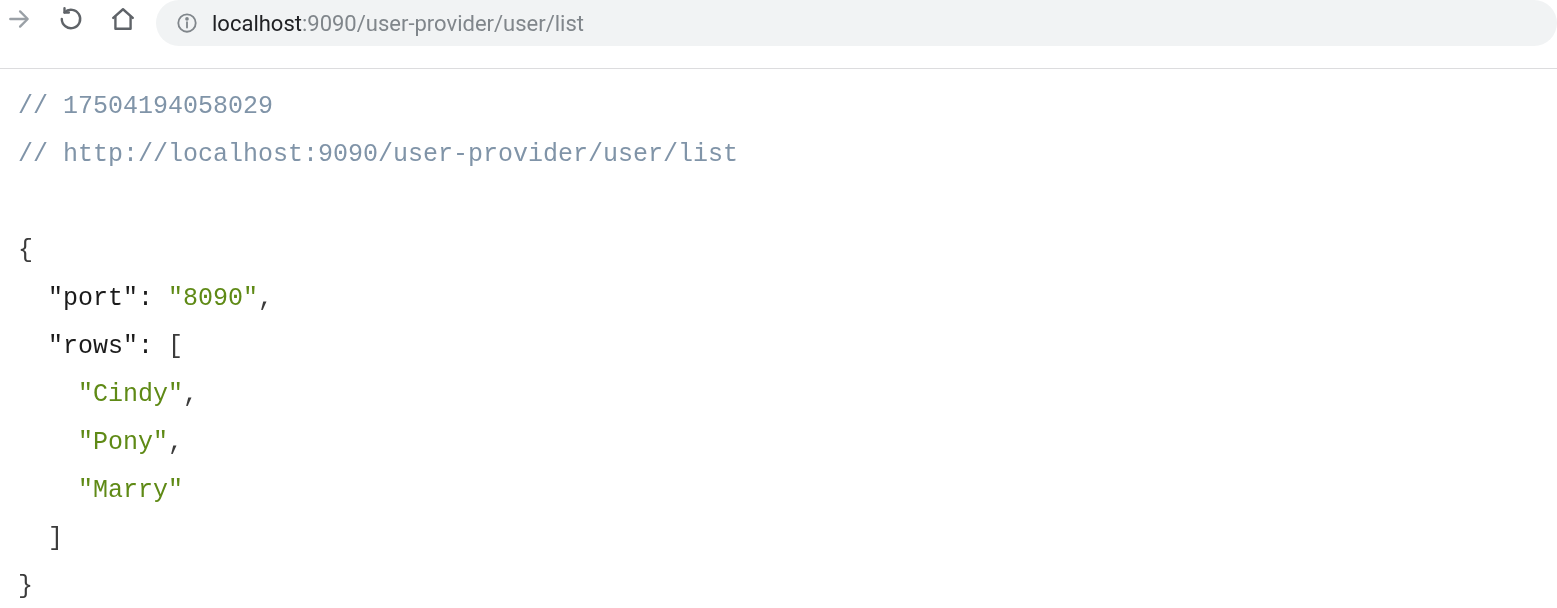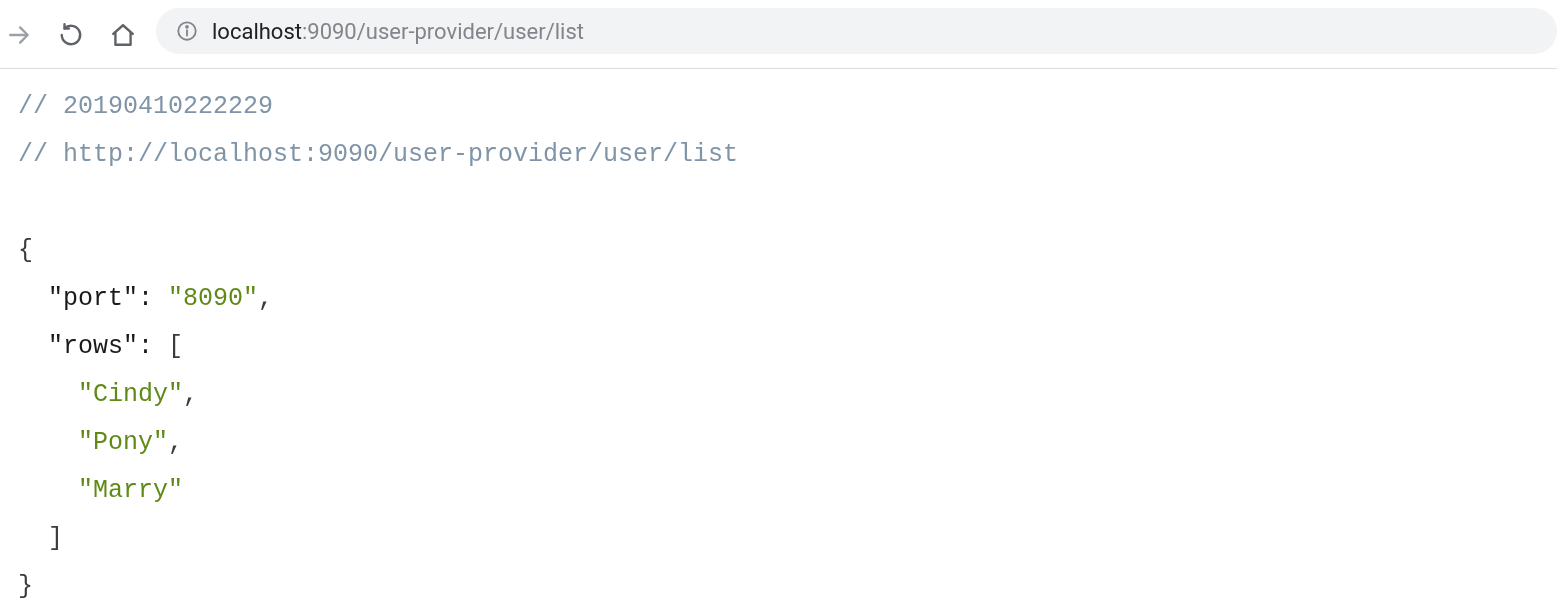--- a/index.html
+++ b/index.html
@@ -6,21 +6,21 @@
     body {
       font-family: -apple-system, BlinkMacSystemFont, "Segoe UI", Roboto, sans-serif;
       background: #fff;
       width: 1557px;
       height: 608px;
       overflow: hidden;
     }
     .toolbar {
       height: 60px;
       display: flex;
-      align-items: flex-end;
+      align-items: flex-start;
       padding: 0 0 6px 0;
       gap: 14px;
     }
     .toolbar .icon-btn {
       width: 38px;
       height: 38px;
       display: flex;
       align-items: center;
       justify-content: center;
       color: #5f6368;
@@ -102,21 +102,21 @@
           <line x1="12" y1="11" x2="12" y2="17"></line>
           <circle cx="12" cy="7.5" r="1" fill="#80868b"></circle>
         </svg>
     </span>
     <span class="addr-text"><span class="addr-host">localhost</span><span class="addr-rest">:9090/user-provider/user/list</span></span>
   </div>
 </div>
 
 <div class="divider"></div>
 
-<div class="content"><span class="comment">// 20190410222229</span>
+<div class="content"><span class="comment">// 17504194058029</span>
 <span class="comment">// http://localhost:9090/user-provider/user/list</span>
 
 <span class="brace">{</span>
 <span>  </span><span class="key">"port"</span><span class="colon">:</span> <span class="string">"8090"</span><span class="comma">,</span>
 <span>  </span><span class="key">"rows"</span><span class="colon">:</span> <span class="bracket">[</span>
 <span>    </span><span class="string">"Cindy"</span><span class="comma">,</span>
 <span>    </span><span class="string">"Pony"</span><span class="comma">,</span>
 <span>    </span><span class="string">"Marry"</span>
 <span>  </span><span class="bracket">]</span>
 <span class="brace">}</span></div>

